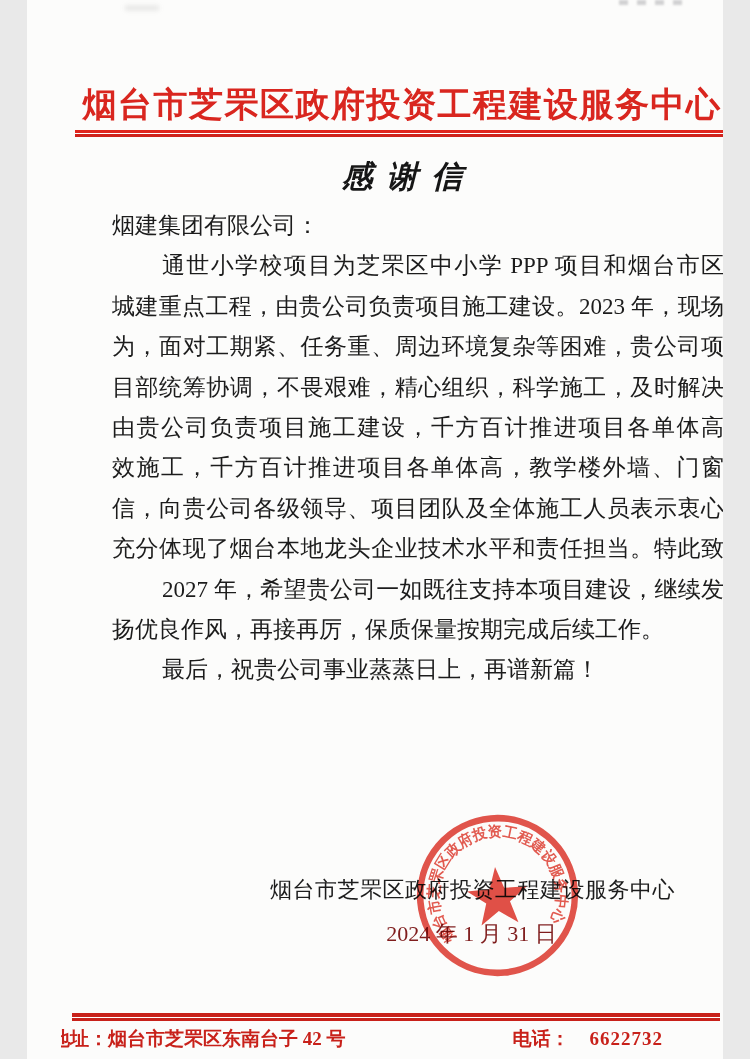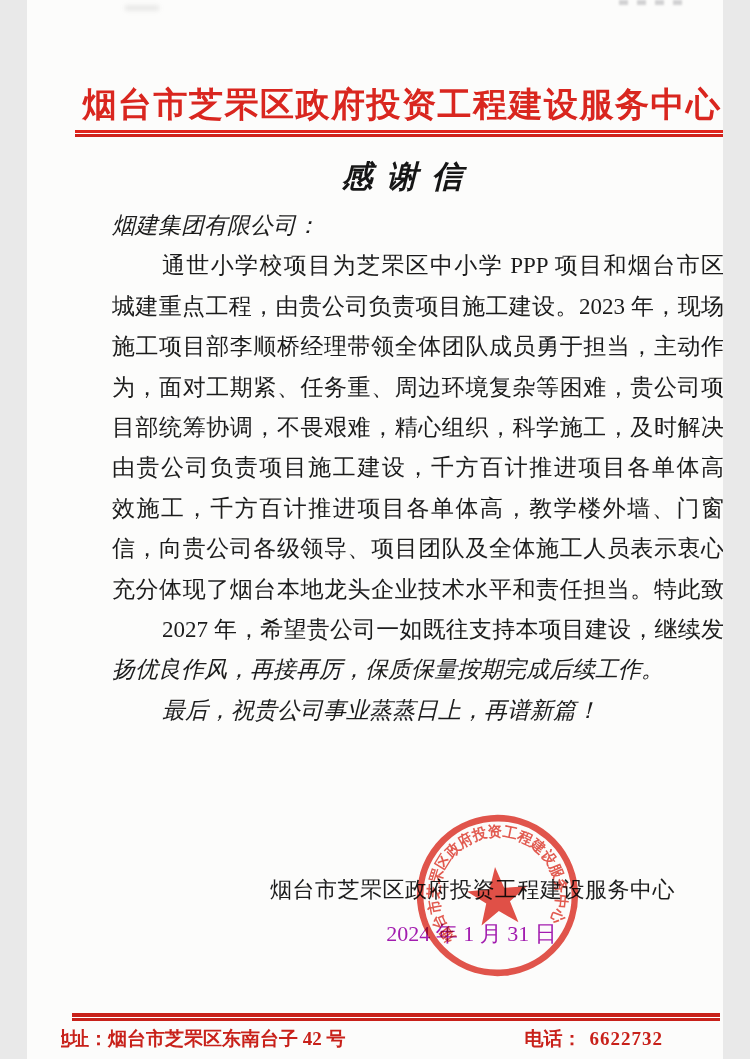--- a/index.html
+++ b/index.html
@@ -32,69 +32,68 @@
     font-style:italic;
   }
   .body-block {
     position:absolute; top:206px; left:85px; width:612px;
     color:#1c1c1c; font-size:23px;
   }
   .line {
     height:40.4px; line-height:40.4px; overflow:hidden;
     text-align:justify; text-align-last:justify; text-justify:inter-character;
   }
-  .line.no-stretch { text-align:right; text-align-last:left;font-style:italic; }
+  .line.no-stretch { text-align:right; text-align-last:left; }
   .line.indent { text-indent:50px; }
 
   .signature {
     position:absolute; top:875px; left:243px; width:400px; text-align:center;
     font-size:22px; color:#1c1c1c; letter-spacing:0.5px; white-space:nowrap;
   }
   .date-line {
     position:absolute; top:919px; left:352px; width:185px; text-align:center;
-    font-size:22px; color:#a21caf; white-space:nowrap;
+    font-size:22px; color:#7f1d1d; white-space:nowrap;
   }
   .stamp {
     position:absolute; left:384px; top:809px; width:173px; height:173px;
     mix-blend-mode:multiply; opacity:.93; transform:rotate(-5deg);
   }
   .footer-rule {
     position:absolute; top:1013px; left:45px; width:648px; height:8px;
     background:linear-gradient(to bottom, #c8211a 0 4px, #ffffff 4px 5px, #c8211a 5px 8px);
   }
   .footer-address {
     position:absolute; top:1026px; left:24px; font-size:19px; font-weight:bold;
     color:#c8211a; white-space:nowrap;
   }
   .clip-cover { position:absolute; top:1022px; left:0; width:34px; height:34px; background:#fcfcfb; }
   .footer-phone {
     position:absolute; top:1026px; right:60px; font-size:19px; font-weight:bold;
     color:#c8211a; white-space:nowrap;
   }
-  .footer-phone .num { margin-left:8px; letter-spacing:1px; }
+  .footer-phone .num { margin-left:20px; letter-spacing:1px; }
 </style>
 </head>
 <body>
 
 <div class="page">
 
   <div class="art a1"></div>
   <div class="art a2"></div>
   <div class="art a3"></div>
 
   <div class="letterhead">烟台市芝罘区政府投资工程建设服务中心</div>
   <div class="rule-top"></div>
 
   <div class="doc-title">感谢信</div>
 
   <div class="body-block">
     <div class="line no-stretch">烟建集团有限公司：</div>
     <div class="line indent">通世小学校项目为芝罘区中小学 PPP 项目和烟台市区</div>
     <div class="line">城建重点工程，由贵公司负责项目施工建设。2023 年，现场</div>
-    <div class="line">施工项目部李顺桥经理带领全体团队成员勇于担当，主动作</div>
     <div class="line">为，面对工期紧、任务重、周边环境复杂等困难，贵公司项</div>
     <div class="line">目部统筹协调，不畏艰难，精心组织，科学施工，及时解决</div>
     <div class="line">由贵公司负责项目施工建设，千方百计推进项目各单体高</div>
     <div class="line">效施工，千方百计推进项目各单体高，教学楼外墙、门窗</div>
     <div class="line">信，向贵公司各级领导、项目团队及全体施工人员表示衷心</div>
     <div class="line">充分体现了烟台本地龙头企业技术水平和责任担当。特此致</div>
     <div class="line indent">2027 年，希望贵公司一如既往支持本项目建设，继续发</div>
     <div class="line no-stretch">扬优良作风，再接再厉，保质保量按期完成后续工作。</div>
     <div class="line indent no-stretch">最后，祝贵公司事业蒸蒸日上，再谱新篇！</div>
   </div>

